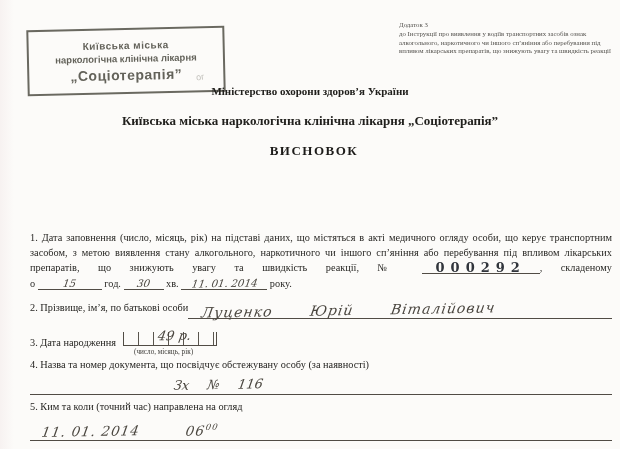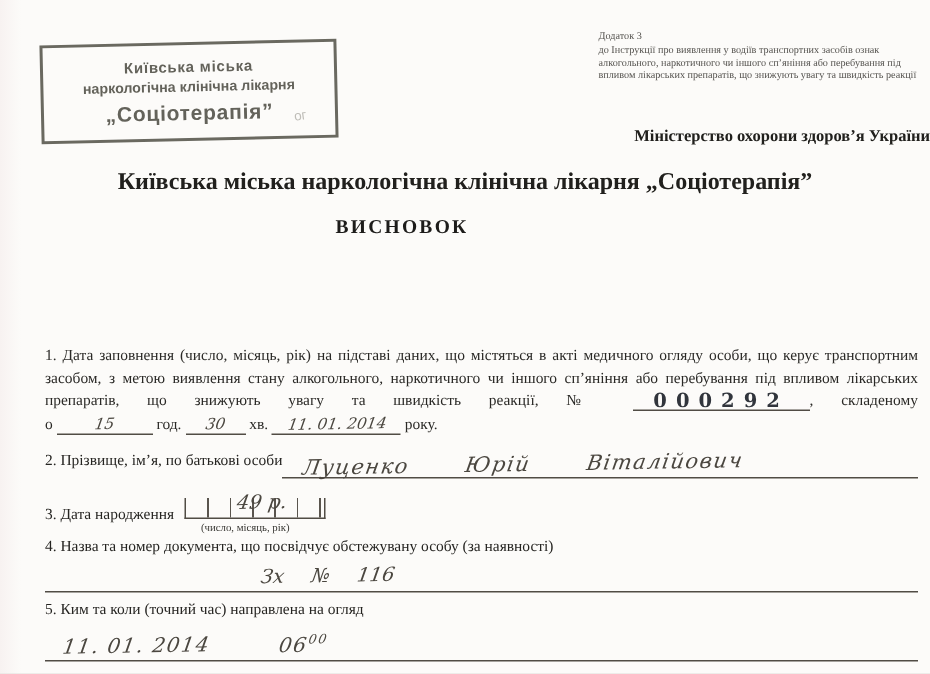--- a/index.html
+++ b/index.html
@@ -36,29 +36,29 @@
   .annex {
     position: absolute; left: 399px; top: 21px; width: 212px;
     font-size: 6.8px; line-height: 8.3px; color: #54524e;
     font-family: "Liberation Serif", serif;
   }
   .annex-title { margin-bottom: 1px; }
 
   
   .ministry {
     position: absolute; top: 85px; left: 0; width: 620px;
-    text-align: right; font-weight: bold; font-size: 11px; color: #21201d;
+    text-align: center; font-weight: bold; font-size: 11px; color: #21201d;
   }
   .hospital {
     position: absolute; top: 113px; left: 0; width: 620px;
-    text-align: center; font-weight: bold; font-size: 16px; color: #21201d;
+    text-align: center; font-weight: bold; font-size: 13px; color: #21201d;
   }
   .doc-title {
     position: absolute; top: 143px; left: 0; width: 536px;
-    text-align: center; font-weight: bold; font-size: 13px; letter-spacing: 1.5px; color: #1d1c1a;
+    text-align: center; font-weight: bold; font-size: 13px; letter-spacing: 1.5px; color: #1d1c1a; padding-left: 46px;
   }
   .doc-sub {
     position: absolute; top: 160px; left: 18px; width: 584px;
     text-align: center; font-weight: bold; font-size: 11.2px; line-height: 15px; color: #1d1c1a;
   }
 
   
   .p1 {
     position: absolute; top: 231px; left: 30px; width: 582px;
     font-size: 10.3px; line-height: 14.8px; text-align: justify; color: #2a2926;

